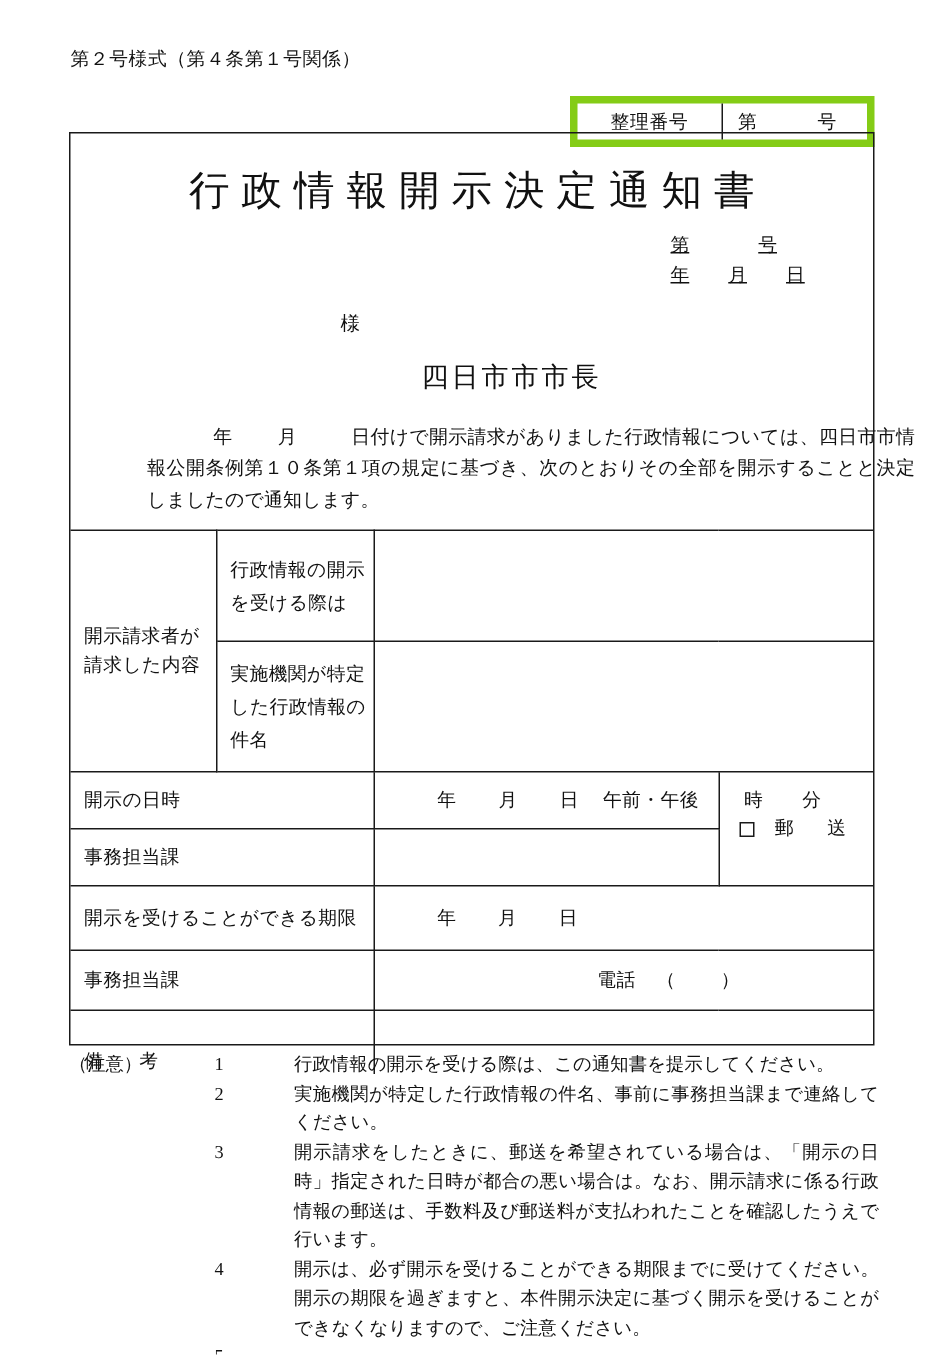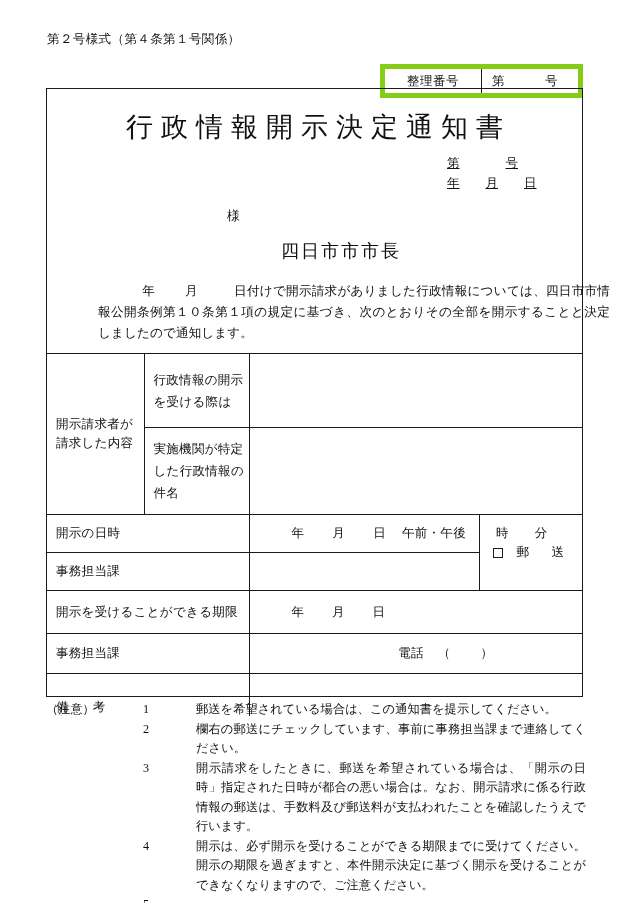--- a/index.html
+++ b/index.html
@@ -366,26 +366,26 @@
           </td>
         </tr>
       </tbody>
     </table>
   </div>
 
   <div class="notes">
     <div class="note-row">
       <div class="note-head">（注意）</div>
       <div class="note-num">1</div>
-      <div class="note-text">郵送を希望されている場合は、この通知書を提示してください。</div>
+      <div class="note-text">行政情報の開示を受ける際は、この通知書を提示してください。</div>
     </div>
     <div class="note-row">
       <div class="note-head"></div>
       <div class="note-num">2</div>
-      <div class="note-text">欄右の郵送にチェックしています、事前に事務担当課まで連絡してください。</div>
+      <div class="note-text">実施機関が特定した行政情報の件名、事前に事務担当課まで連絡してください。</div>
     </div>
     <div class="note-row">
       <div class="note-head"></div>
       <div class="note-num">3</div>
       <div class="note-text ind">開示請求をしたときに、郵送を希望されている場合は、「開示の日時」指定された日時が都合の悪い場合は。なお、開示請求に係る行政情報の郵送は、手数料及び郵送料が支払われたことを確認したうえで行います。</div>
     </div>
     <div class="note-row">
       <div class="note-head"></div>
       <div class="note-num">4</div>
       <div class="note-text ind">開示は、必ず開示を受けることができる期限までに受けてください。開示の期限を過ぎますと、本件開示決定に基づく開示を受けることができなくなりますので、ご注意ください。</div>

